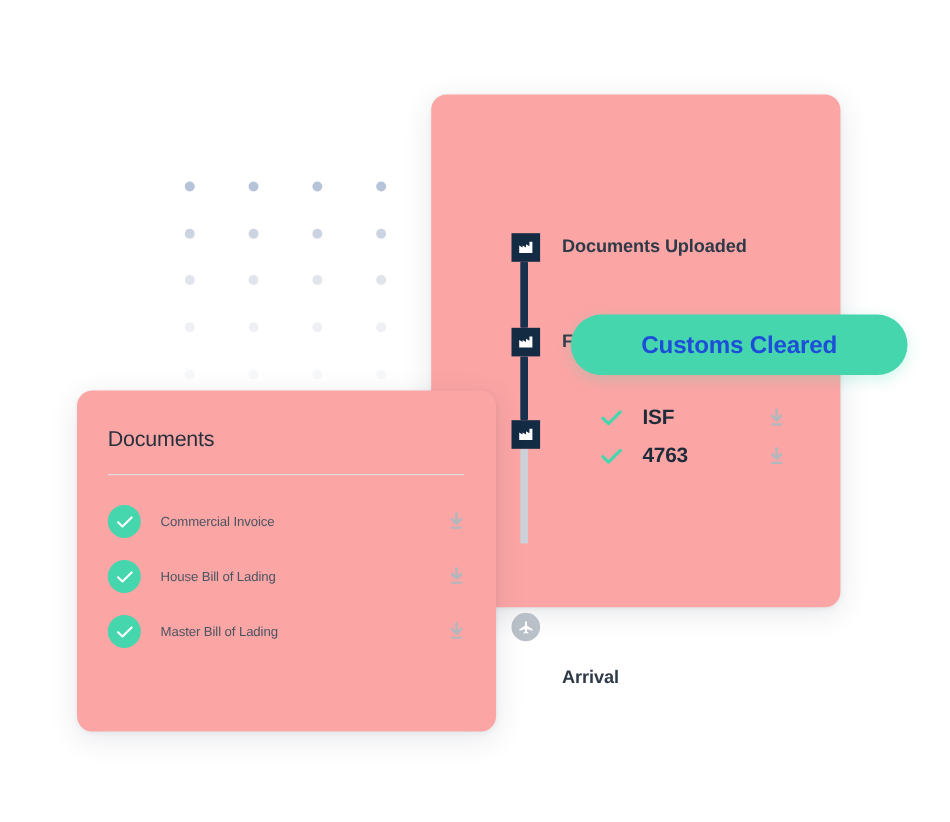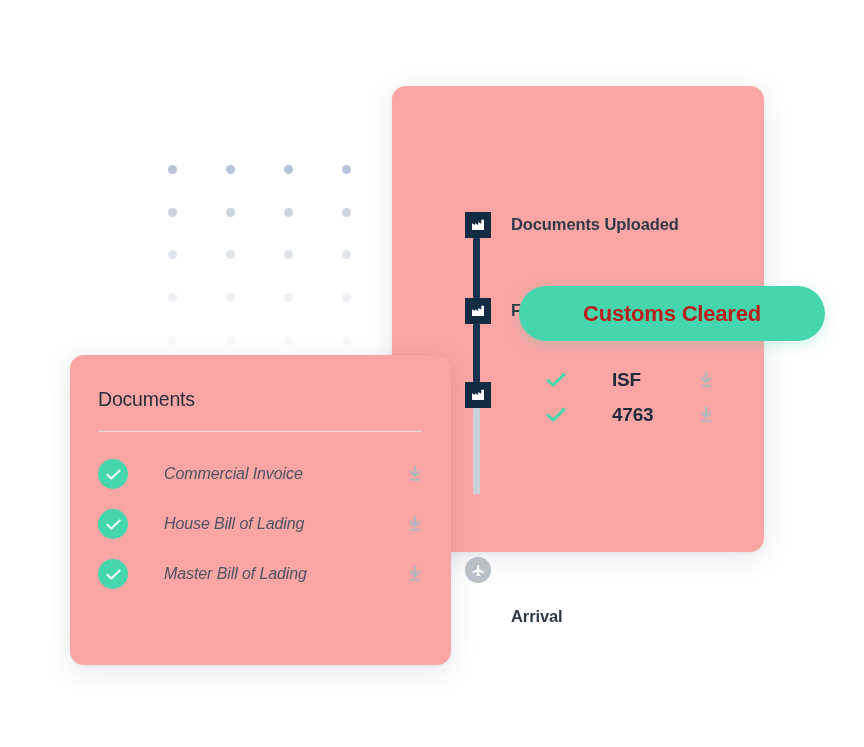--- a/index.html
+++ b/index.html
@@ -129,38 +129,37 @@
     background: #45d6ae;
     display: flex;
     align-items: center;
     justify-content: center;
     z-index: 3;
     box-shadow: 0 4px 14px rgba(69, 214, 174, 0.25);
   }
   #customs-pill .pill-text {
     font-size: 22px;
     font-weight: bold;
-    color: #b91c1c;
+    color: #1d4ed8;
     letter-spacing: -0.2px;
   }
 
   
   #cleared-list {
     position: absolute;
     left: 545px;
     top: 362px;
     width: 150px;
     z-index: 3;
   }
   .cl-row {
     position: relative;
     height: 35px;
     display: flex;
     align-items: center;
-    gap: 28px;
   }
   .cl-check {
     width: 22px;
     flex: 0 0 22px;
     display: flex;
     align-items: center;
     justify-content: center;
   }
   .cl-name {
     margin-left: 17px;
@@ -218,26 +217,25 @@
     width: 30px;
     height: 30px;
     flex: 0 0 30px;
     border-radius: 50%;
     background: #45d6ae;
     display: flex;
     align-items: center;
     justify-content: center;
   }
   .doc-name {
-    margin-left: 36px;
-    font-size: 16px;
+    margin-left: 18px;
+    font-size: 12px;
     color: #4a5562;
     letter-spacing: -0.1px;
     white-space: nowrap;
-    font-style: italic;
   }
   .doc-dl {
     position: absolute;
     right: 0;
     top: 50%;
     transform: translateY(-50%);
     display: flex;
   }
 </style>
 </head>

